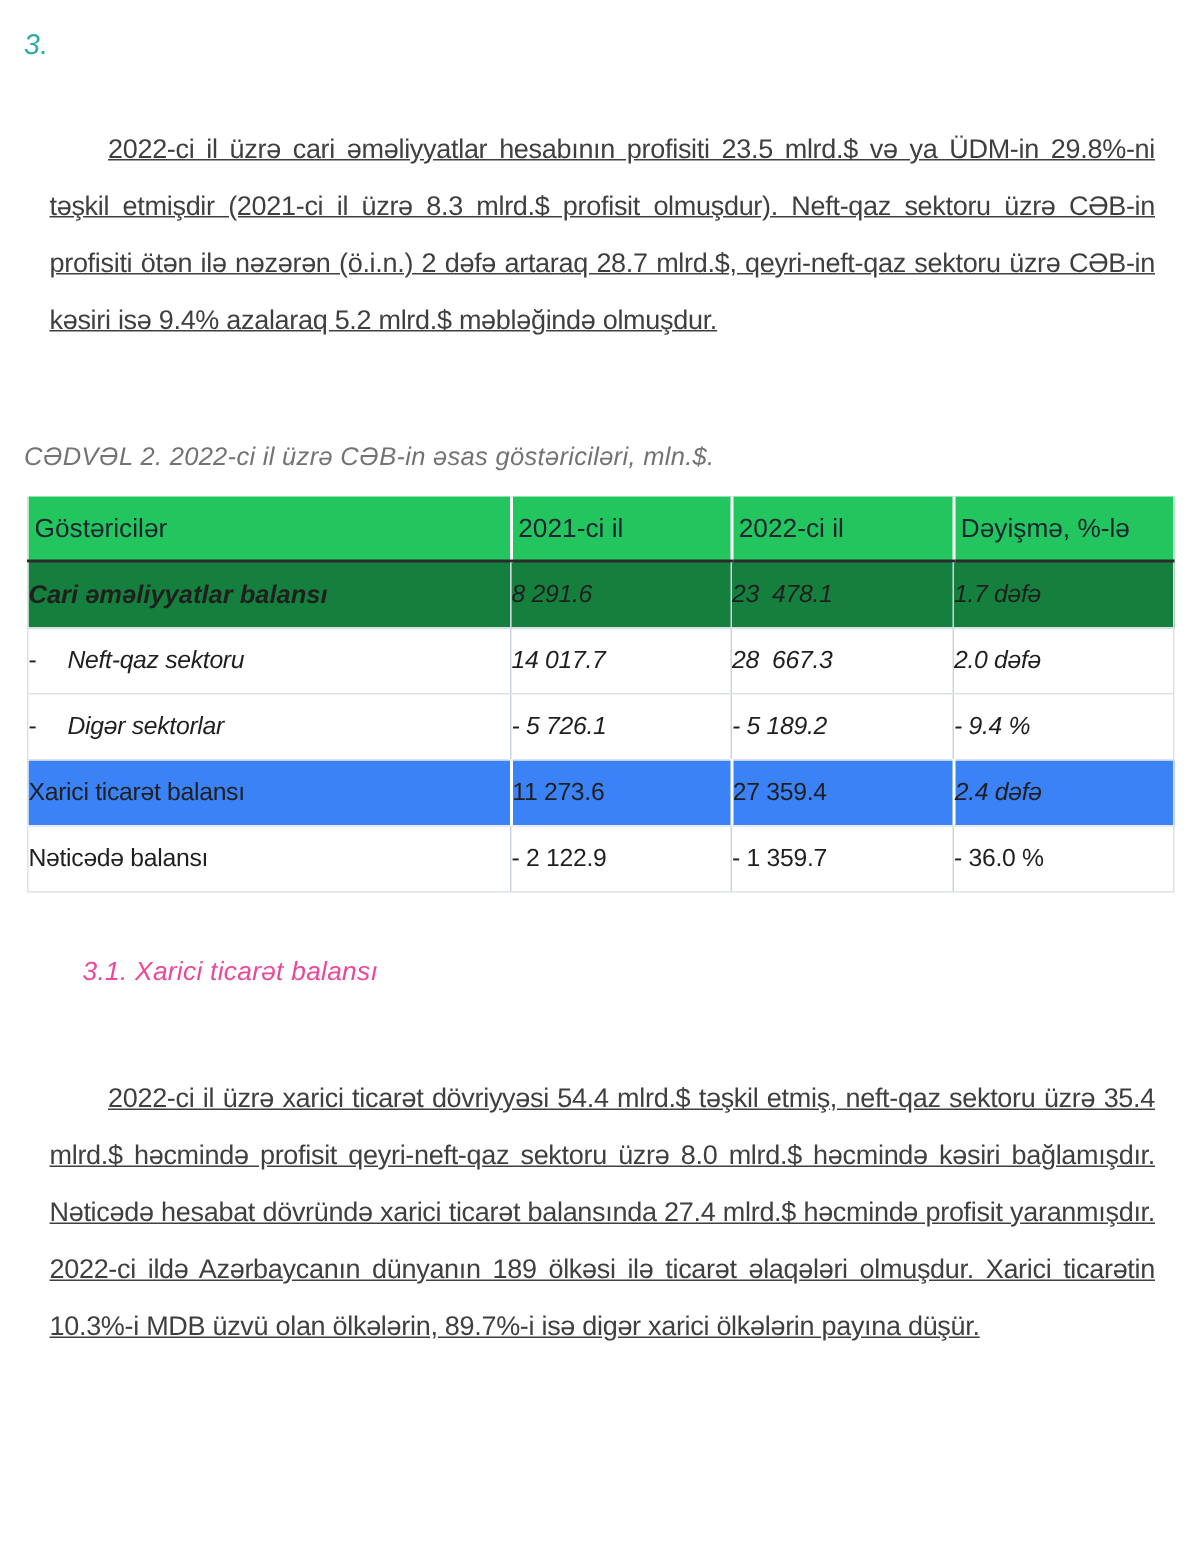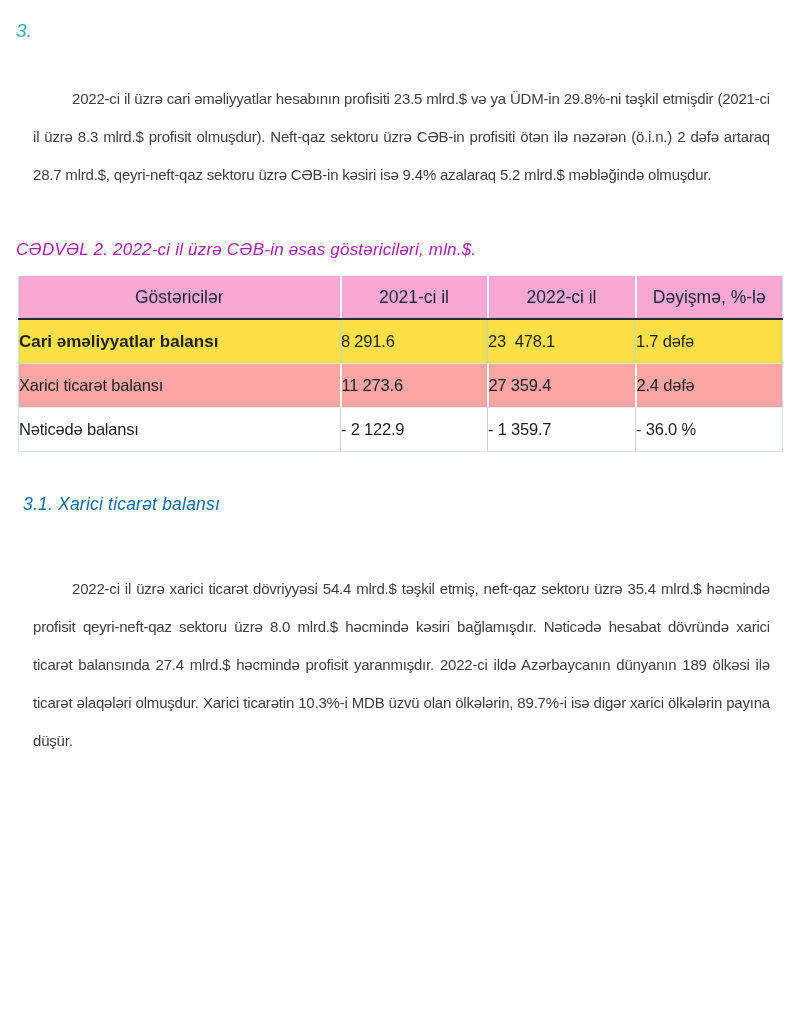--- a/index.html
+++ b/index.html
@@ -19,30 +19,31 @@
     font-size: 19px;
     line-height: 26px;
     display: flex;
     letter-spacing: 0.2px;
   }
   .heading-number { width: 49px; flex: 0 0 auto; }
 
   .body-par {
     margin: 36px 30px 0 33px;
     color: #3f3f3f;
-    font-size: 15px;
+    font-size: 18px;
     letter-spacing: -0.2px;
     line-height: 38px;
     text-align: justify;
     text-indent: 39px;
+    text-decoration: underline;
   }
 
   .table-caption {
-    margin: 44px 16px 0 16px;
-    color: #a21caf;
+    margin: 61px 16px 0 16px;
+    color: #737373;
     font-style: italic;
     font-size: 17px;
     line-height: 24px;
     letter-spacing: 0.2px;
   }
 
   .data-table {
     margin: 14px 0 0 18px;
     width: 764px;
     border-collapse: collapse;
@@ -50,26 +51,26 @@
     border-left: 1px solid #dde2ea;
     border-right: 1px solid #dde2ea;
     border-bottom: 1px solid #c9ccd1;
   }
   .data-table col.c1 { width: 322px; }
   .data-table col.c2 { width: 147px; }
   .data-table col.c3 { width: 148px; }
   .data-table col.c4 { width: 147px; }
 
   .data-table thead th {
-    background: #f9a8d4;
+    background: #22c55e;
     color: #1c2430;
     font-weight: 400;
     font-size: 17.5px;
     height: 42px;
-    text-align: center;
+    text-align: left;
     vertical-align: middle;
     border-bottom: 2px solid #2b2b2b;
     border-right: 2px solid #ffffff;
     padding: 0 4px;
   }
   .data-table thead th:last-child { border-right: none; }
 
   .data-table td {
     height: 43px;
     vertical-align: middle;
@@ -79,32 +80,32 @@
     border-bottom: 1px solid #dde2ea;
     border-right: 1px solid #ccd4e2;
     background: #ffffff;
     padding: 0;
   }
   .data-table td:last-child { border-right: none; }
 
   .cell-label { text-align: left; padding-left: 12px; }
   .cell-num   { text-align: left; padding-right: 13px; }
 
-  tr.row--first td { background: #fde047; }
+  tr.row--first td { background: #15803d; font-style: italic; }
   tr.row--first .cell-label { font-weight: 700; font-size: 17px; letter-spacing: 0; }
 
   tr.row--sub td { font-style: italic; }
   tr.row--sub .dash { display: inline-block; width: 26px; font-style: normal; }
 
-  tr.row--gray td { background: #fca5a5; border-right: 2px solid #ffffff; border-bottom: 1px solid #eceff3; }
-  tr.row--gray td:last-child { border-right: none; }
+  tr.row--gray td { background: #3b82f6; border-right: 2px solid #ffffff; border-bottom: 1px solid #eceff3; }
+  tr.row--gray td:last-child { border-right: none; font-style: italic; }
 
   .subheading {
-    margin: 40px 16px 0 23px;
-    color: #0369a1;
+    margin: 40px 16px 0 55px;
+    color: #ec4899;
     font-style: italic;
     font-size: 17.5px;
     line-height: 24px;
     letter-spacing: 0.2px;
   }
 
   .body-par.second { margin-top: 54px; }
 </style>
 </head>
 <body>
@@ -134,20 +135,32 @@
         <th>Dəyişmə, %-lə</th>
       </tr>
     </thead>
     <tbody>
       <tr class="row--first">
         <td class="cell-label">Cari əməliyyatlar balansı</td>
         <td class="cell-num">8&nbsp;291.6</td>
         <td class="cell-num">23&nbsp;&nbsp;478.1</td>
         <td class="cell-num">1.7 dəfə</td>
       </tr>
+      <tr class="row--sub">
+        <td class="cell-label"><span class="dash">-</span><span>Neft-qaz sektoru</span></td>
+        <td class="cell-num">14&nbsp;017.7</td>
+        <td class="cell-num">28&nbsp;&nbsp;667.3</td>
+        <td class="cell-num">2.0 dəfə</td>
+      </tr>
+      <tr class="row--sub">
+        <td class="cell-label"><span class="dash">-</span><span>Digər sektorlar</span></td>
+        <td class="cell-num">-&nbsp;5&nbsp;726.1</td>
+        <td class="cell-num">-&nbsp;5&nbsp;189.2</td>
+        <td class="cell-num">-&nbsp;9.4&nbsp;%</td>
+      </tr>
       <tr class="row--gray">
         <td class="cell-label">Xarici ticarət balansı</td>
         <td class="cell-num">11&nbsp;273.6</td>
         <td class="cell-num">27&nbsp;359.4</td>
         <td class="cell-num">2.4 dəfə</td>
       </tr>
       <tr>
         <td class="cell-label">Nəticədə balansı</td>
         <td class="cell-num">-&nbsp;2&nbsp;122.9</td>
         <td class="cell-num">-&nbsp;1&nbsp;359.7</td>

